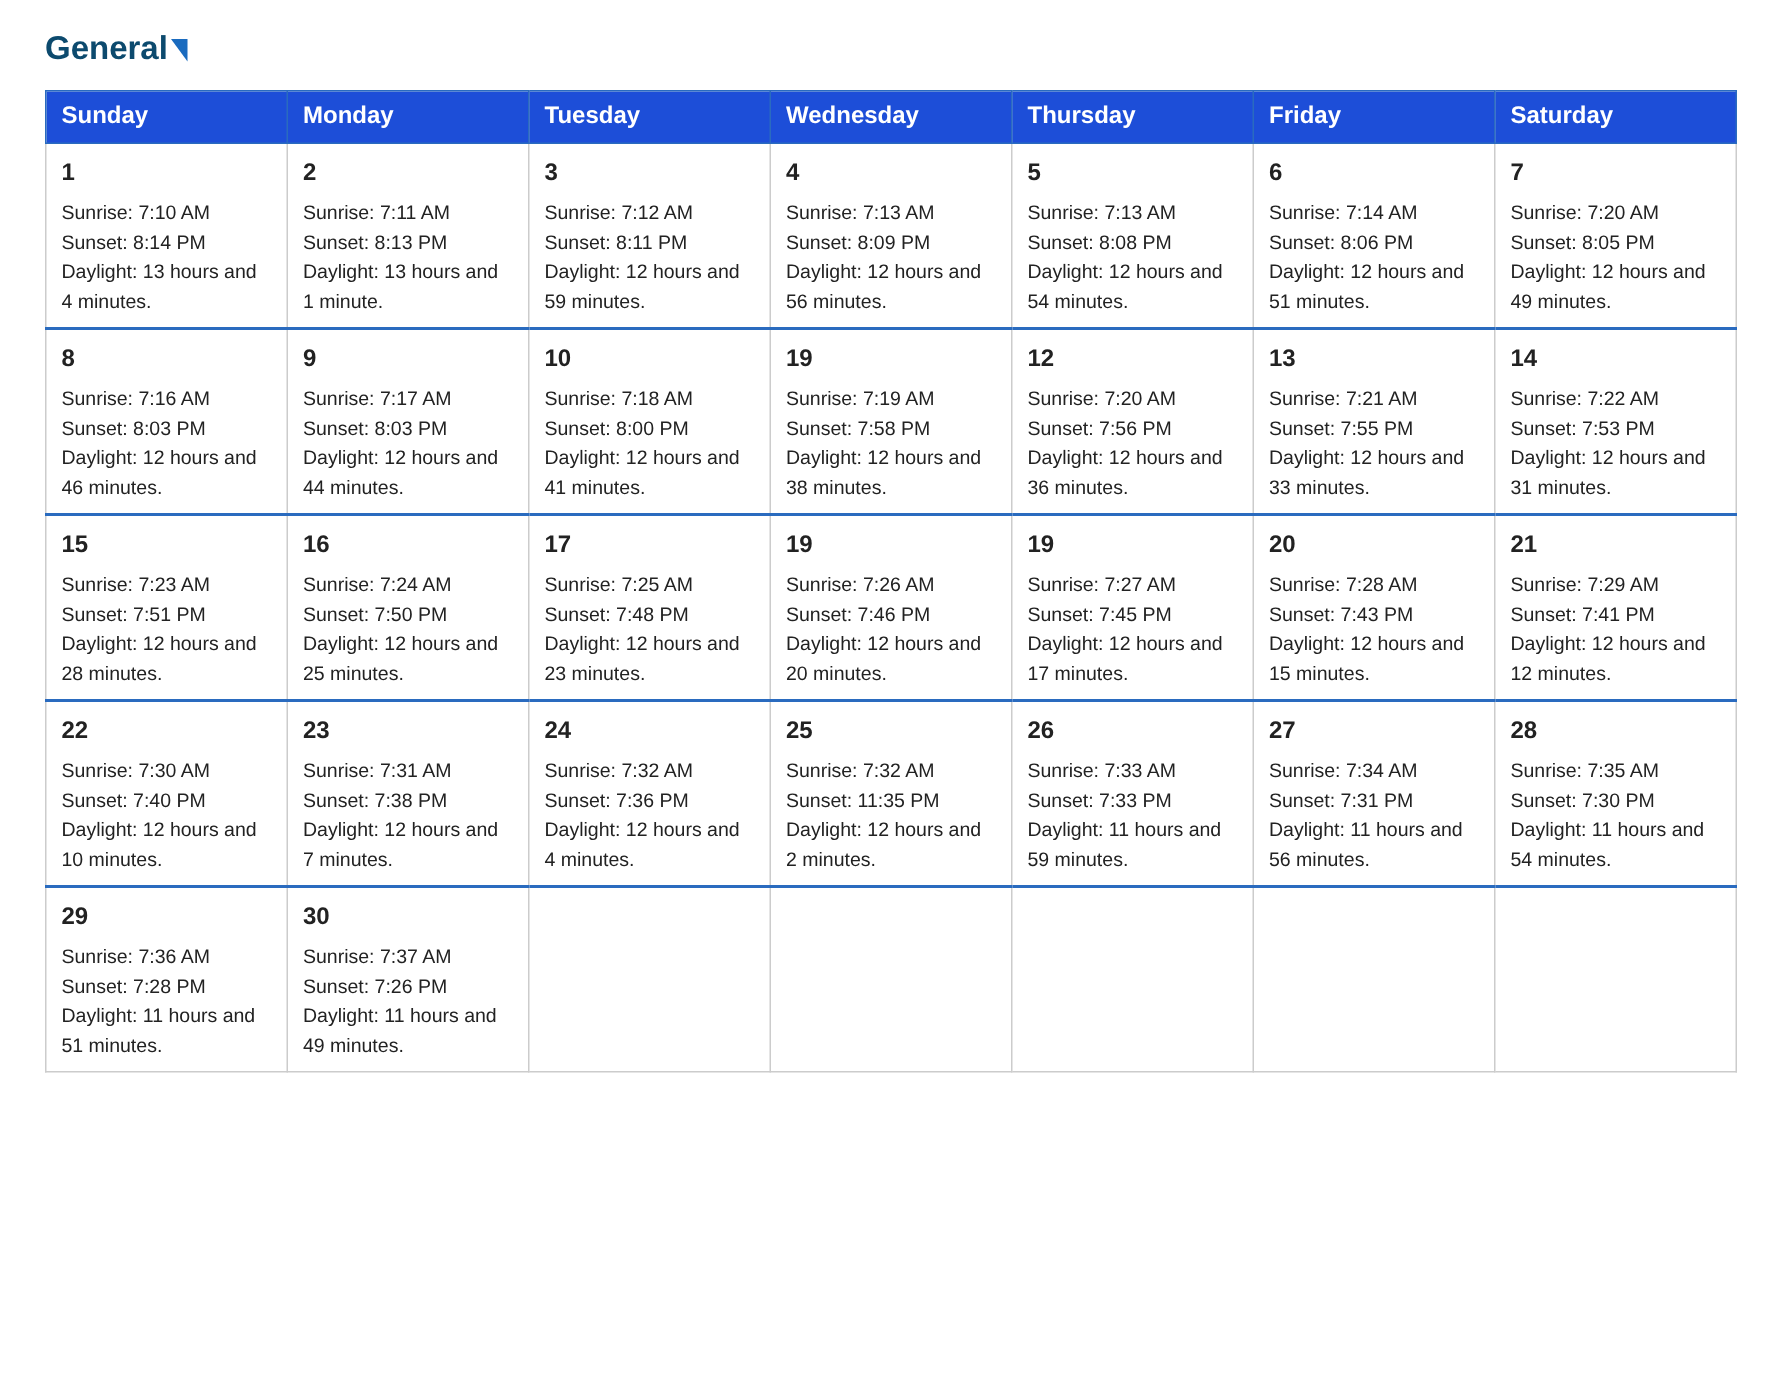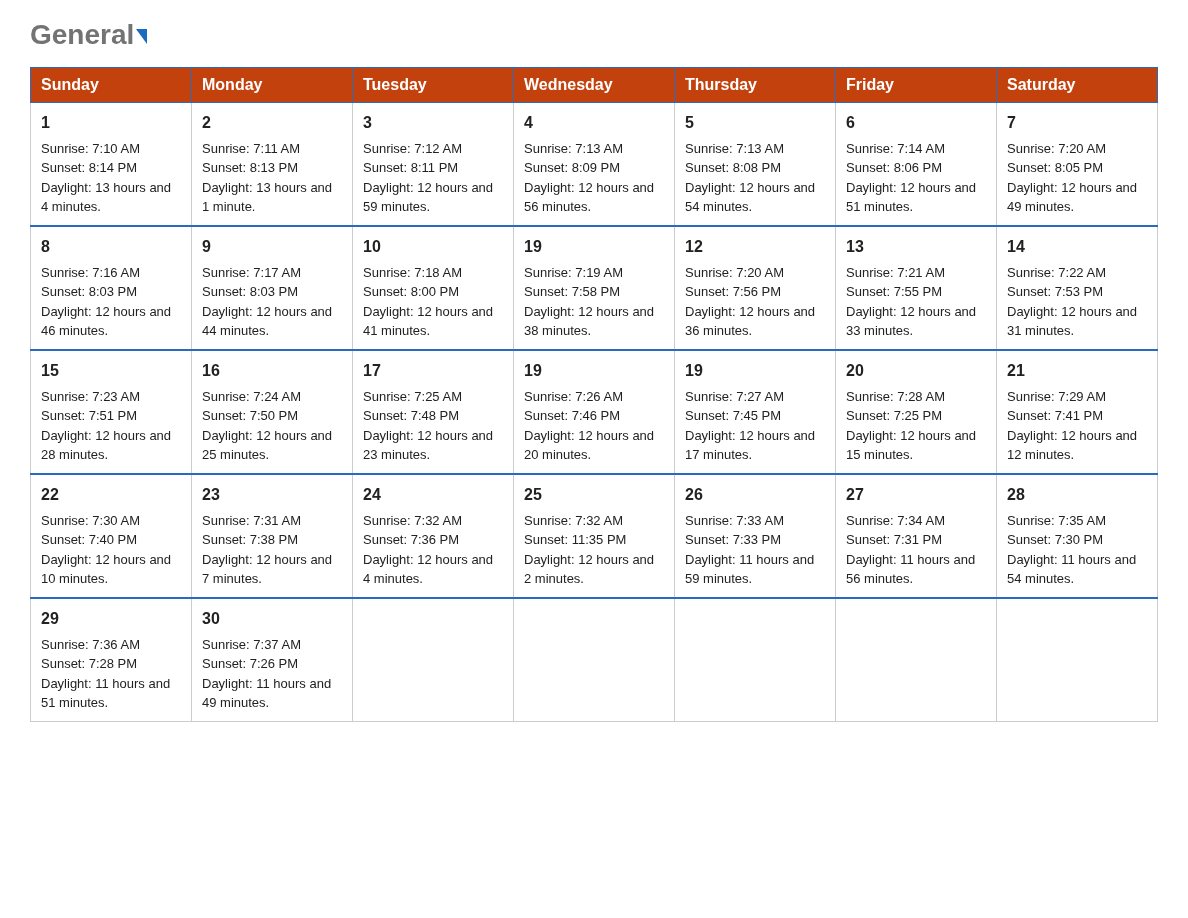--- a/index.html
+++ b/index.html
@@ -15,23 +15,23 @@
       justify-content: space-between;
       align-items: flex-start;
       margin-bottom: 16px;
     }
     .logo {
       display: flex;
       flex-direction: column;
       align-items: flex-start;
     }
     .logo-text {
-      font-size: 28px;
+      font-size: 22px;
       font-weight: bold;
-      color: #737373;
+      color: #0c4a6e;
       line-height: 1.1;
     }
     .logo-line2 {
       color: #1a6bbf;
       font-size: 22px;
       font-weight: bold;
     }
     .title-block {
       text-align: right;
     }
@@ -45,21 +45,21 @@
       font-size: 20px;
       color: #444;
       margin-top: 4px;
     }
     table {
       width: 100%;
       border-collapse: collapse;
       table-layout: fixed;
     }
     thead tr th {
-      background-color: #c2410c;
+      background-color: #1d4ed8;
       color: #fff;
       font-size: 16px;
       font-weight: bold;
       padding: 8px 10px;
       text-align: left;
       border: 1px solid #2a6bbf;
     }
     tbody tr td {
       vertical-align: top;
       padding: 8px 10px;
@@ -130,21 +130,21 @@
         <td><span class="day-num">12</span><span>Sunrise: 7:20 AM</span><br><span>Sunset: 7:56 PM</span><br><span>Daylight: 12 hours and 36 minutes.</span></td>
         <td><span class="day-num">13</span><span>Sunrise: 7:21 AM</span><br><span>Sunset: 7:55 PM</span><br><span>Daylight: 12 hours and 33 minutes.</span></td>
         <td><span class="day-num">14</span><span>Sunrise: 7:22 AM</span><br><span>Sunset: 7:53 PM</span><br><span>Daylight: 12 hours and 31 minutes.</span></td>
       </tr>
       <tr class="row-divider">
         <td><span class="day-num">15</span><span>Sunrise: 7:23 AM</span><br><span>Sunset: 7:51 PM</span><br><span>Daylight: 12 hours and 28 minutes.</span></td>
         <td><span class="day-num">16</span><span>Sunrise: 7:24 AM</span><br><span>Sunset: 7:50 PM</span><br><span>Daylight: 12 hours and 25 minutes.</span></td>
         <td><span class="day-num">17</span><span>Sunrise: 7:25 AM</span><br><span>Sunset: 7:48 PM</span><br><span>Daylight: 12 hours and 23 minutes.</span></td>
         <td><span class="day-num">19</span><span>Sunrise: 7:26 AM</span><br><span>Sunset: 7:46 PM</span><br><span>Daylight: 12 hours and 20 minutes.</span></td>
         <td><span class="day-num">19</span><span>Sunrise: 7:27 AM</span><br><span>Sunset: 7:45 PM</span><br><span>Daylight: 12 hours and 17 minutes.</span></td>
-        <td><span class="day-num">20</span><span>Sunrise: 7:28 AM</span><br><span>Sunset: 7:25 PM</span><br><span>Daylight: 12 hours and 15 minutes.</span></td>
+        <td><span class="day-num">20</span><span>Sunrise: 7:28 AM</span><br><span>Sunset: 7:43 PM</span><br><span>Daylight: 12 hours and 15 minutes.</span></td>
         <td><span class="day-num">21</span><span>Sunrise: 7:29 AM</span><br><span>Sunset: 7:41 PM</span><br><span>Daylight: 12 hours and 12 minutes.</span></td>
       </tr>
       <tr class="row-divider">
         <td><span class="day-num">22</span><span>Sunrise: 7:30 AM</span><br><span>Sunset: 7:40 PM</span><br><span>Daylight: 12 hours and 10 minutes.</span></td>
         <td><span class="day-num">23</span><span>Sunrise: 7:31 AM</span><br><span>Sunset: 7:38 PM</span><br><span>Daylight: 12 hours and 7 minutes.</span></td>
         <td><span class="day-num">24</span><span>Sunrise: 7:32 AM</span><br><span>Sunset: 7:36 PM</span><br><span>Daylight: 12 hours and 4 minutes.</span></td>
         <td><span class="day-num">25</span><span>Sunrise: 7:32 AM</span><br><span>Sunset: 11:35 PM</span><br><span>Daylight: 12 hours and 2 minutes.</span></td>
         <td><span class="day-num">26</span><span>Sunrise: 7:33 AM</span><br><span>Sunset: 7:33 PM</span><br><span>Daylight: 11 hours and 59 minutes.</span></td>
         <td><span class="day-num">27</span><span>Sunrise: 7:34 AM</span><br><span>Sunset: 7:31 PM</span><br><span>Daylight: 11 hours and 56 minutes.</span></td>
         <td><span class="day-num">28</span><span>Sunrise: 7:35 AM</span><br><span>Sunset: 7:30 PM</span><br><span>Daylight: 11 hours and 54 minutes.</span></td>

